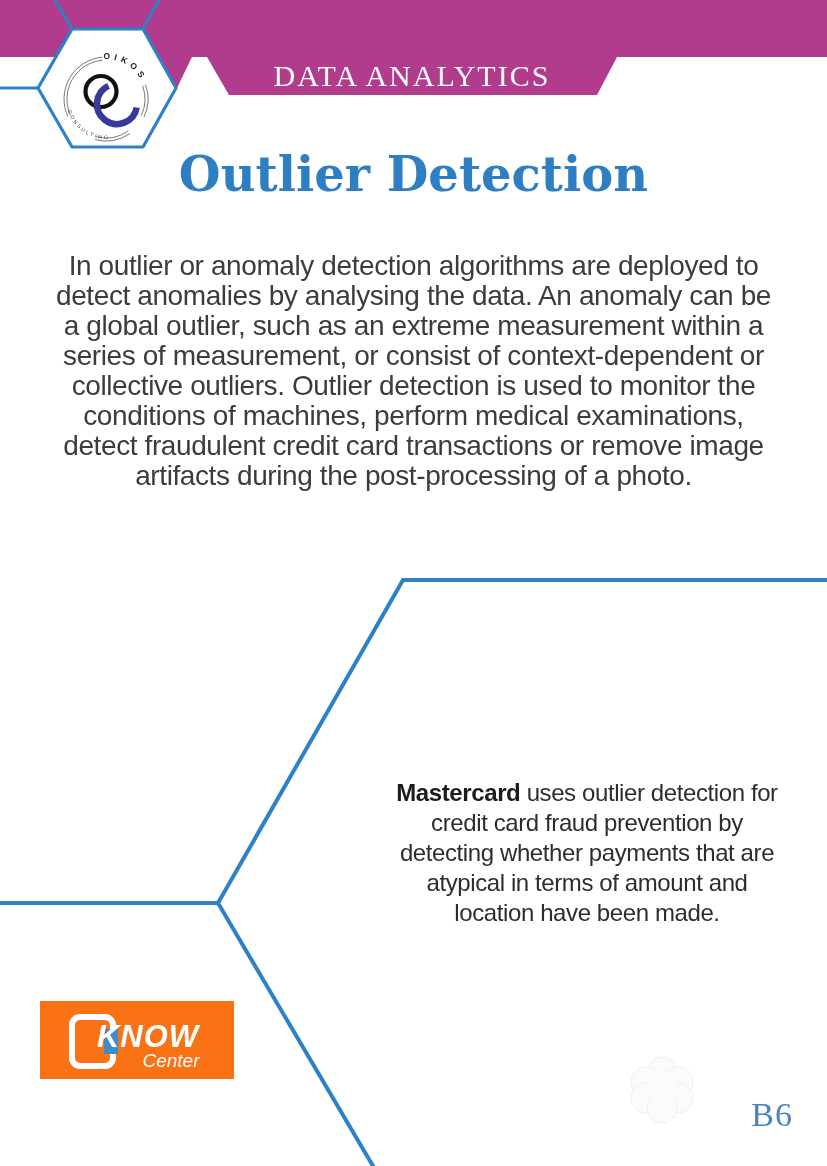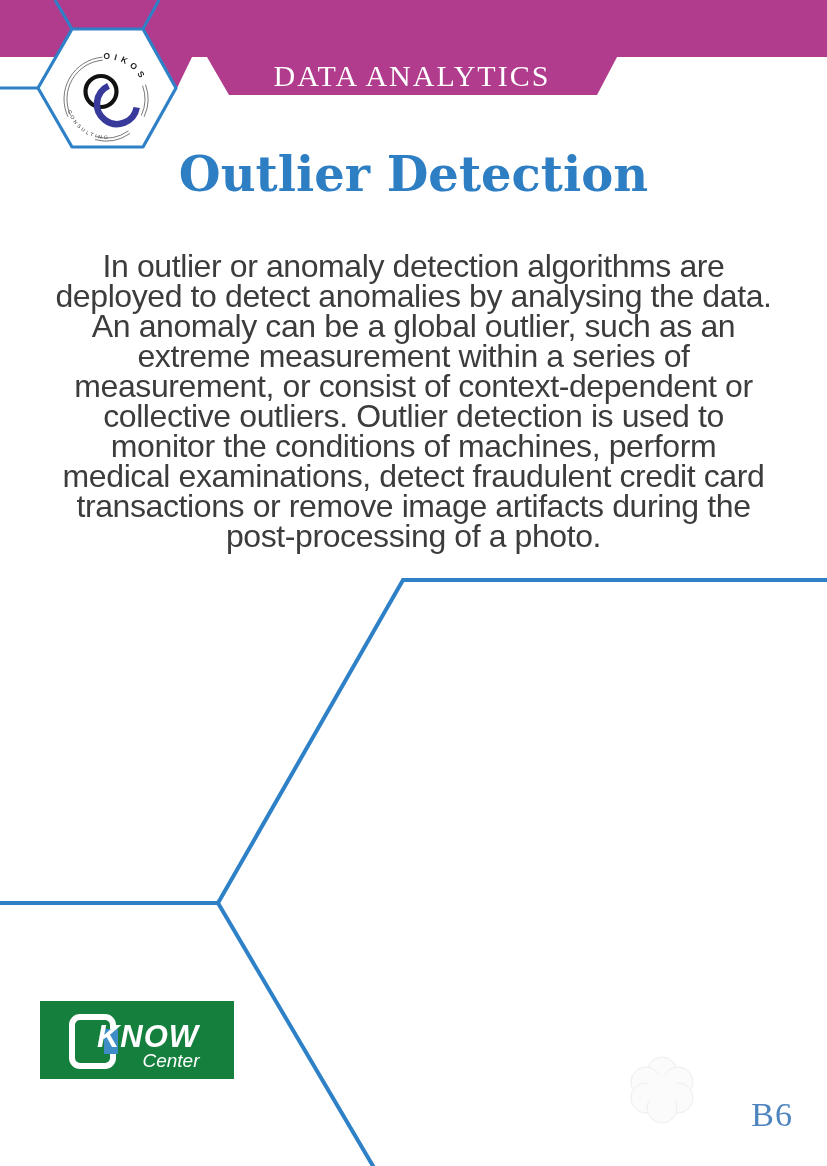--- a/index.html
+++ b/index.html
@@ -20,40 +20,40 @@
   }
   #page-title{
     left:0;top:146px;width:827px;text-align:center;
     font-family:"DejaVu Serif","Liberation Serif",serif;
     font-weight:bold;font-size:48px;color:#2e7ec4;
     letter-spacing:0px;
   }
   #intro-text{
     left:55px;top:251px;width:717px;
     text-align:center;
-    font-size:32px;line-height:30px;
+    font-size:28px;line-height:30px;
     font-weight:300;letter-spacing:-0.4px;
     color:#3c3c3c;
   }
   #case-study-text{
     left:393px;top:778px;width:388px;
     text-align:center;
     font-size:24px;line-height:30px;
     letter-spacing:-0.4px;
     color:#2d2d2d;
   }
   #case-study-text b{font-weight:bold;color:#1c1c1c;}
   #page-number{
     right:34px;top:1096px;
     font-family:"Liberation Serif","DejaVu Serif",serif;
     font-size:34px;letter-spacing:1px;color:#4e85bf;text-align:right;
   }
   #know-logo{
     position:absolute;left:40px;top:1001px;width:194px;height:78px;
-    background:#15803d;z-index:2;
+    background:#f97316;z-index:2;
   }
 </style>
 </head>
 <body>
 
 <div id="card">
 
   <svg id="bg-svg" width="827" height="1166" viewBox="0 0 827 1166">
 
     <rect x="0" y="0" width="827" height="57" fill="#b13b8d"></rect>
@@ -108,20 +108,23 @@
       <line x1="218" y1="903" x2="373" y2="1166"></line>
     </g>
   </svg>
 
   <div class="txt" id="banner-label">DATA ANALYTICS</div>
 
   <div class="txt" id="page-title">Outlier Detection</div>
 
   <div class="txt" id="intro-text">In outlier or anomaly detection algorithms are deployed to detect anomalies by analysing the data. An anomaly can be a global outlier, such as an extreme measurement within a series of measurement, or consist of context-dependent or collective outliers. Outlier detection is used to monitor the conditions of machines, perform medical examinations, detect fraudulent credit card transactions or remove image artifacts during the post-processing of a photo.</div>
 
+  <div class="txt" id="case-study-text">
+    <b>Mastercard</b><span> uses outlier detection for credit card fraud prevention by detecting whether payments that are atypical in terms of amount and location have been made.</span>
+  </div>
 
   <div id="know-logo">
     <svg width="194" height="78" viewBox="0 0 194 78">
       <g>
         <rect x="32" y="16" width="41" height="49" rx="8" fill="none" stroke="#ffffff" stroke-width="6"></rect>
         <rect x="64" y="28" width="14" height="25" fill="#3e8dc8"></rect>
       </g>
       <text x="108" y="46" text-anchor="middle" fill="#ffffff" font-family="Liberation Sans, sans-serif" font-weight="bold" font-style="italic" font-size="31" letter-spacing="1">KNOW</text>
       <text x="131" y="66" text-anchor="middle" fill="#ffffff" font-family="Liberation Sans, sans-serif" font-style="italic" font-size="19">Center</text>
     </svg>

